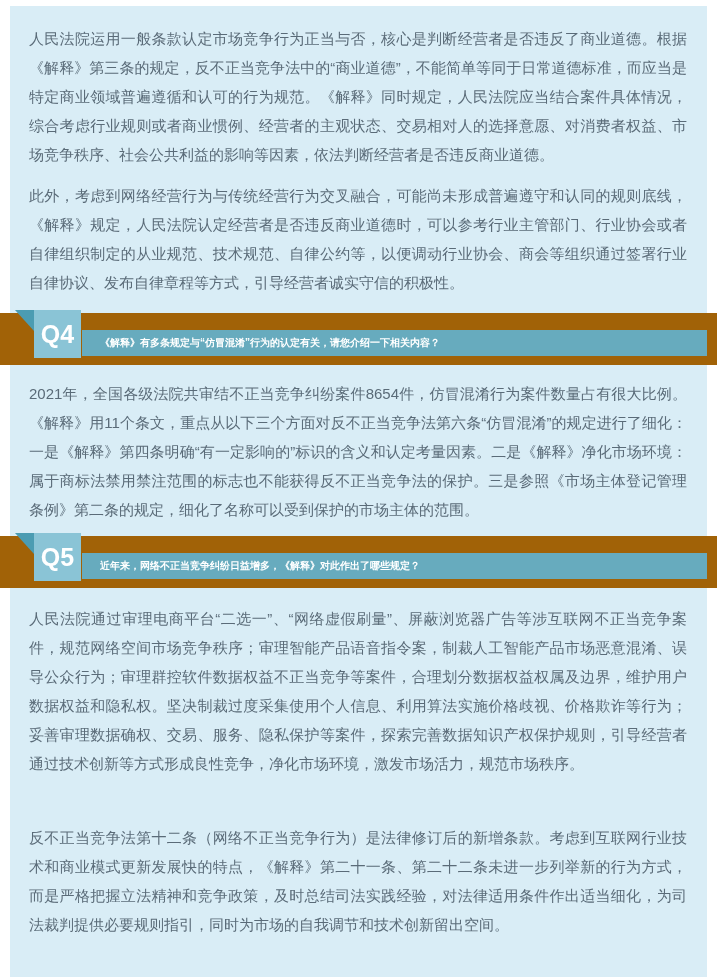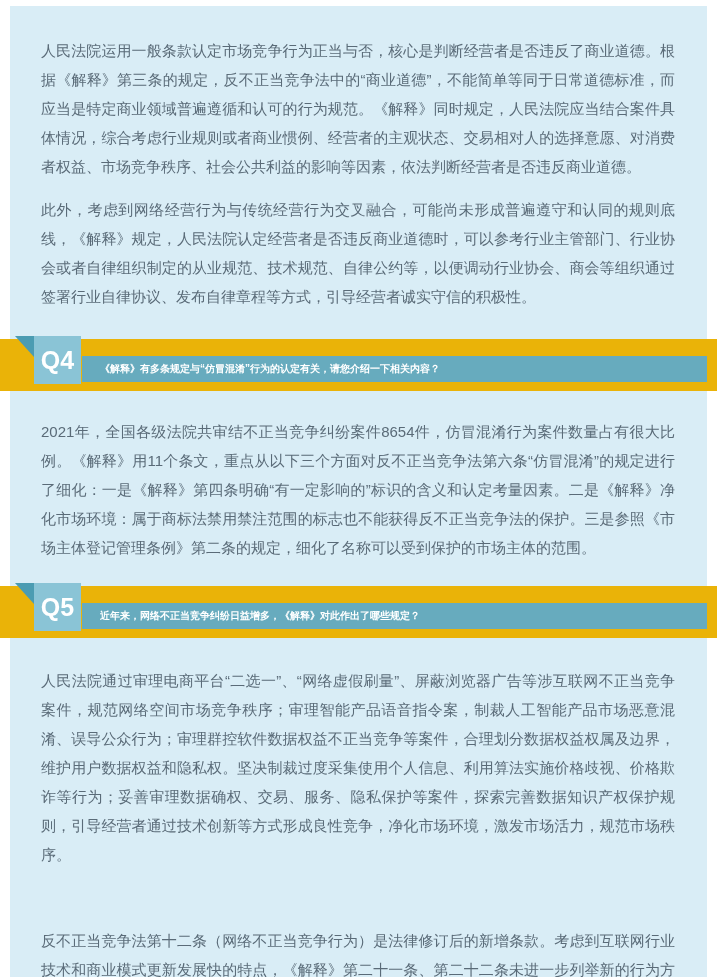--- a/index.html
+++ b/index.html
@@ -16,39 +16,39 @@
     display: flex; flex-direction: column;
     box-sizing: border-box;
     padding-top: 6px;
   }
   .panel {
     background: #d9edf6;
     margin: 0 10px;
     padding: 14px 16px 10px 15px;
   }
   .panel p {
-    margin: 16px;
+    margin: 4px;
     font-size: 15px;
     line-height: 29px;
     color: #5a6b78;
     text-align: justify;
   }
   .panel p + p { margin-top: 14px; font-family: Liberation Mono, monospace; }
   .panel.answer { padding-top: 10px; padding-bottom: 8px; }
   .panel.last {
     flex: 1;
     padding-top: 12px; padding-bottom: 14px;
     display: flex; flex-direction: column;
     overflow: hidden;
     gap: 29px;
   }
   .q-row {
     position: relative;
     height: 52px;
-    background: #eab308;
+    background: #a16207;
     flex: 0 0 auto;
   }
   .q-fold {
     position: absolute;
     left: 15px; top: -3px;
     width: 19px; height: 21px;
     background: #4b9cb2;
     clip-path: polygon(0 0, 100% 0, 100% 100%);
   }
   .q-badge {

